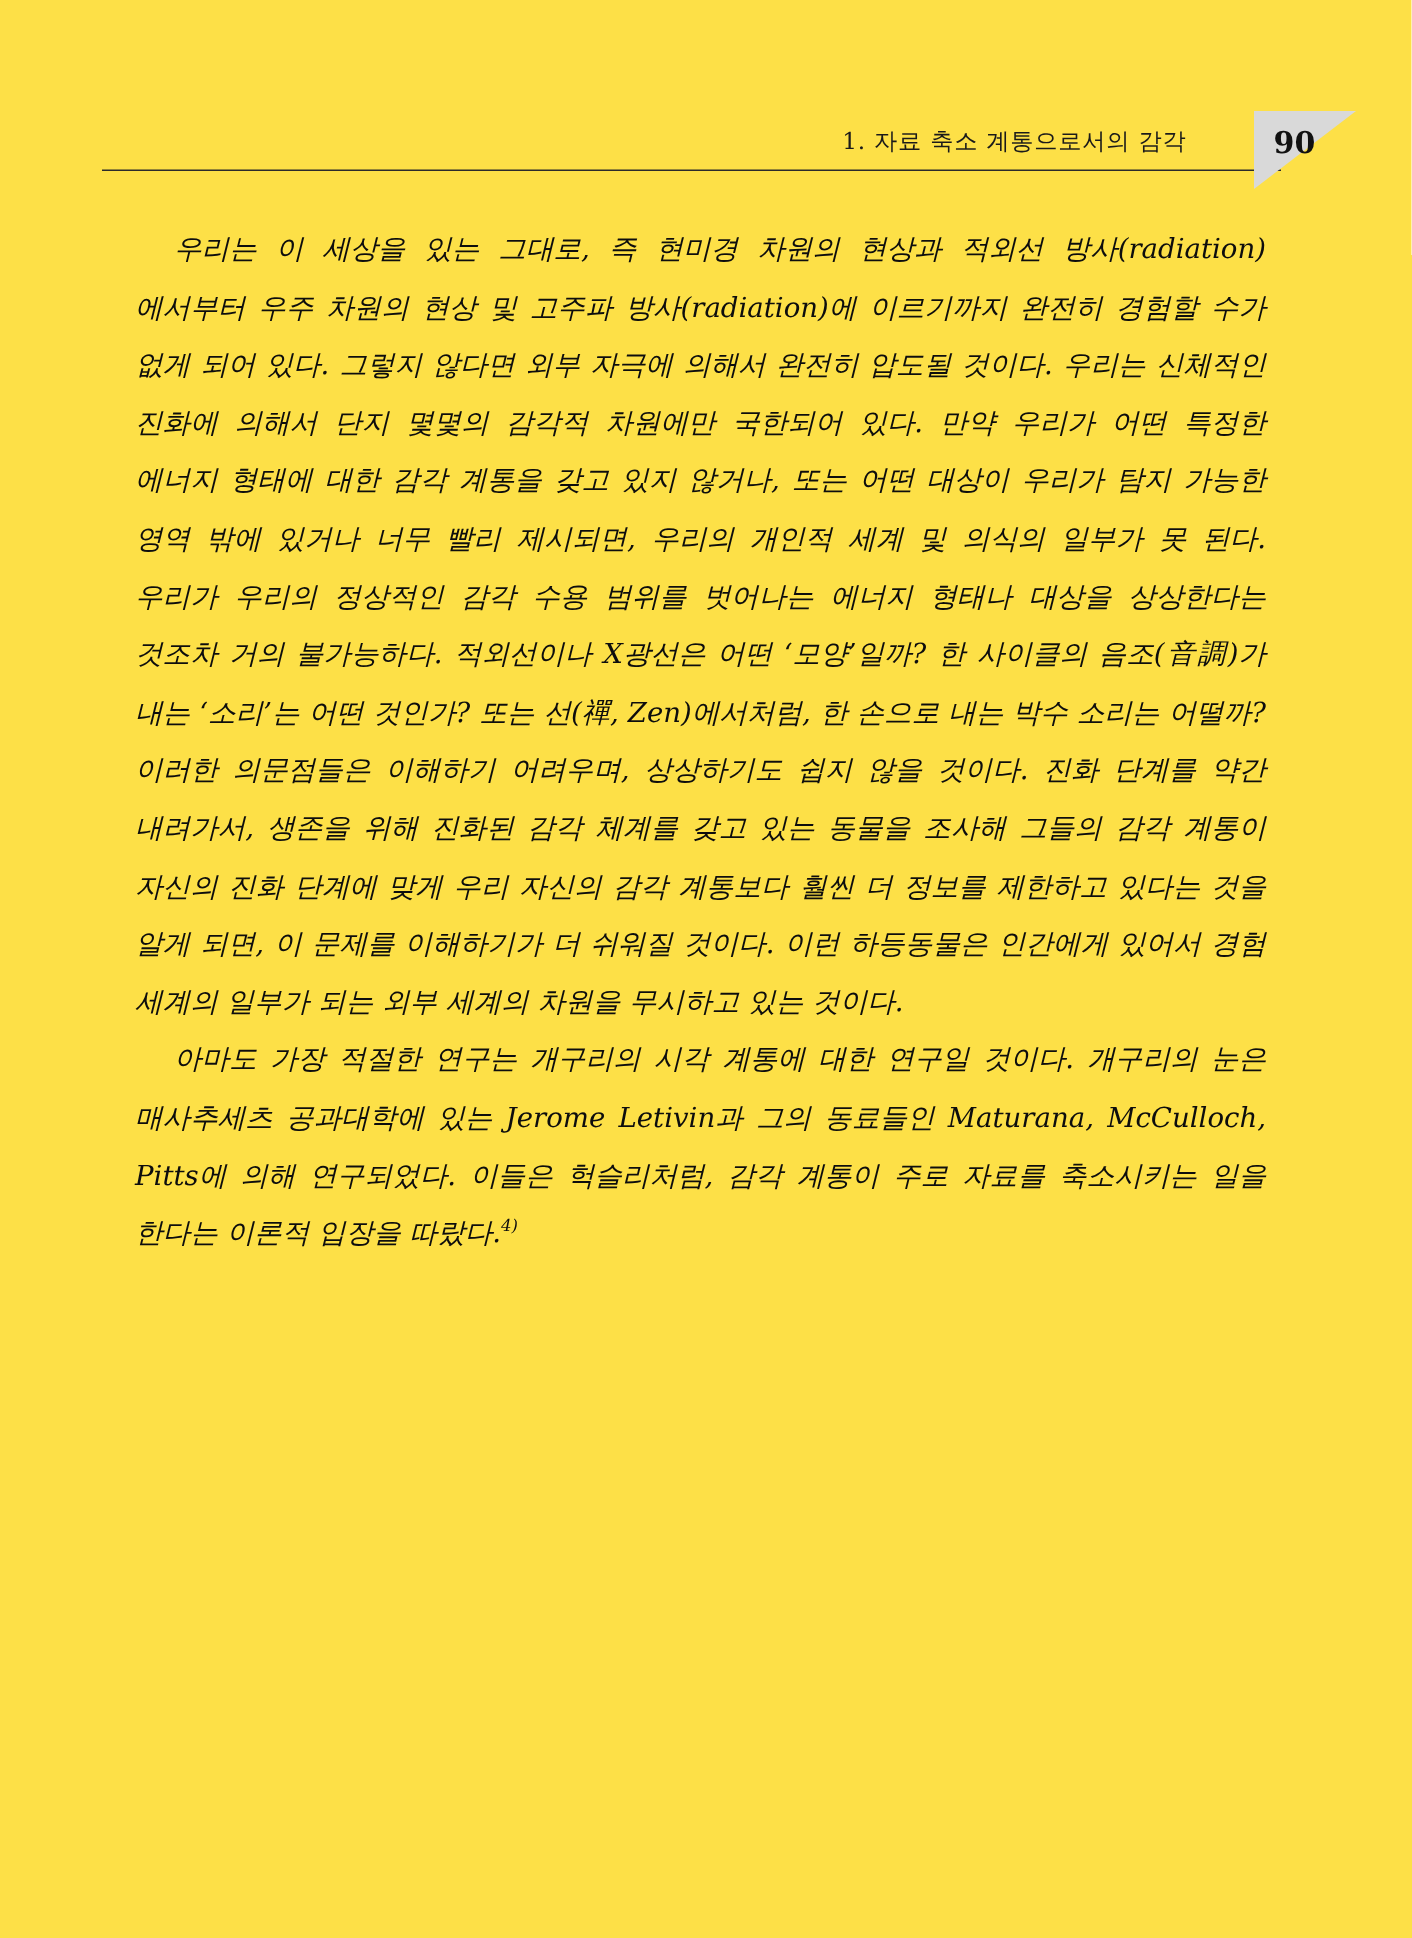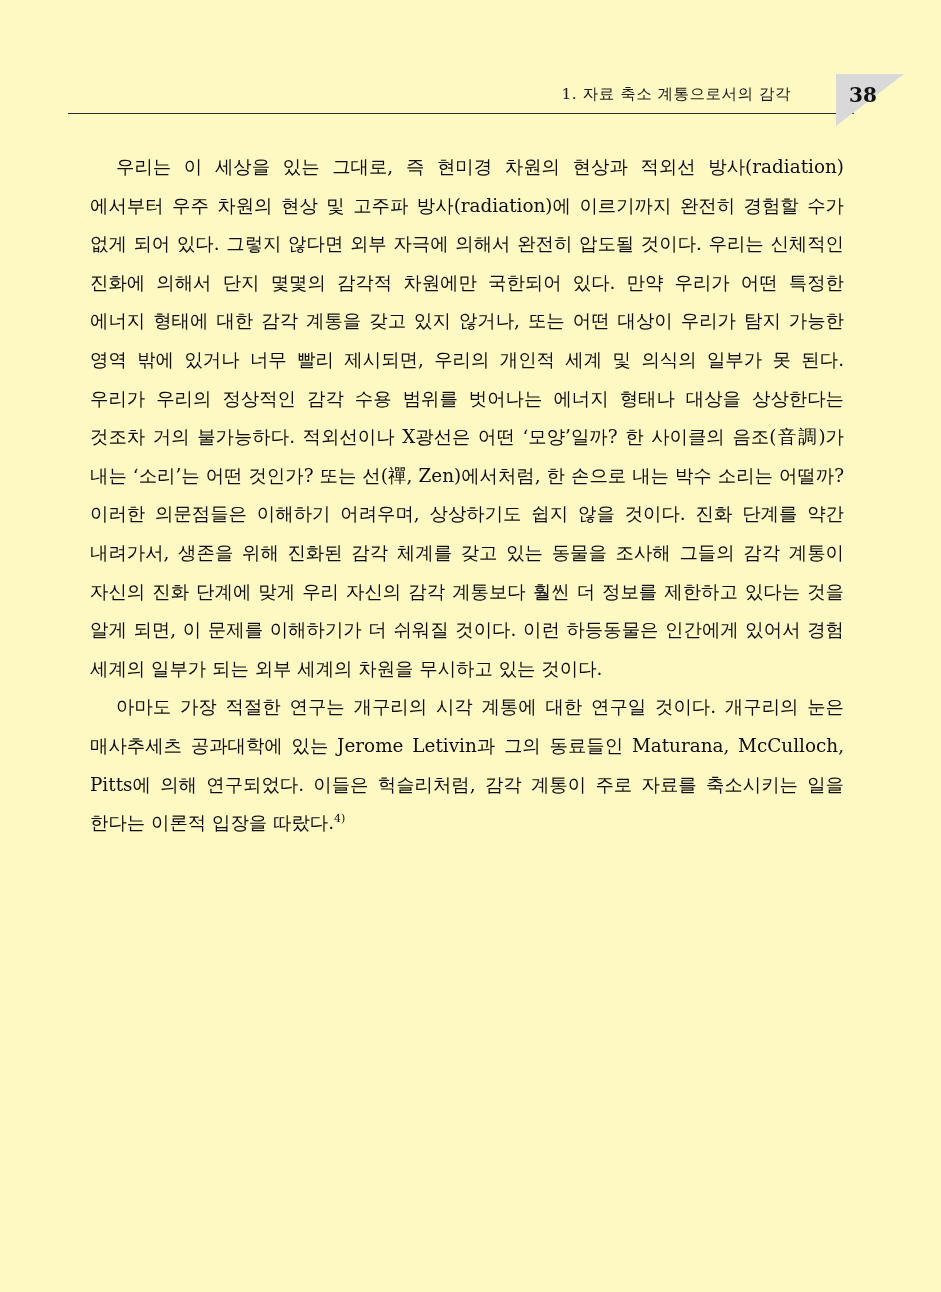--- a/index.html
+++ b/index.html
@@ -7,21 +7,21 @@
     padding: 0;
     background: #ffffff;
   }
   body {
     font-family: "DejaVu Serif", serif;
   }
   .page {
     position: relative;
     width: 941px;
     height: 1292px;
-    background: #fef9c3;
+    background: #fde047;
     overflow: hidden;
   }
 
   
   .header {
     position: absolute;
     left: 0;
     top: 84px;
     width: 941px;
     height: 40px;
@@ -82,20 +82,21 @@
   .para {
     margin: 0 0 0 0;
     font-size: 18.4px;
     line-height: 38.6px;
     color: #0d0d0d;
     text-align: justify;
     text-justify: inter-character;
     text-indent: 26px;
     font-family: "DejaVu Serif", serif;
     word-break: keep-all;
+    font-style: italic;
   }
   .para + .para {
     margin-top: 0;
   }
   .para sup {
     font-size: 11px;
     vertical-align: super;
     line-height: 0;
   }
 </style>
@@ -104,21 +105,21 @@
 
 <div class="page">
 
   <div class="header">
     <div class="header-title">1. 자료 축소 계통으로서의 감각</div>
     <div class="header-rule"></div>
   </div>
 
   <div class="page-number-box">
     <div class="corner"></div>
-    <div class="page-number">38</div>
+    <div class="page-number">90</div>
   </div>
 
   <div class="body-text">
     <p class="para">우리는 이 세상을 있는 그대로, 즉 현미경 차원의 현상과 적외선 방사(radiation)에서부터 우주 차원의 현상 및 고주파 방사(radiation)에 이르기까지 완전히 경험할 수가 없게 되어 있다. 그렇지 않다면 외부 자극에 의해서 완전히 압도될 것이다. 우리는 신체적인 진화에 의해서 단지 몇몇의 감각적 차원에만 국한되어 있다. 만약 우리가 어떤 특정한 에너지 형태에 대한 감각 계통을 갖고 있지 않거나, 또는 어떤 대상이 우리가 탐지 가능한 영역 밖에 있거나 너무 빨리 제시되면, 우리의 개인적 세계 및 의식의 일부가 못 된다. 우리가 우리의 정상적인 감각 수용 범위를 벗어나는 에너지 형태나 대상을 상상한다는 것조차 거의 불가능하다. 적외선이나 X광선은 어떤 ‘모양’일까? 한 사이클의 음조(音調)가 내는 ‘소리’는 어떤 것인가? 또는 선(禪, Zen)에서처럼, 한 손으로 내는 박수 소리는 어떨까? 이러한 의문점들은 이해하기 어려우며, 상상하기도 쉽지 않을 것이다. 진화 단계를 약간 내려가서, 생존을 위해 진화된 감각 체계를 갖고 있는 동물을 조사해 그들의 감각 계통이 자신의 진화 단계에 맞게 우리 자신의 감각 계통보다 훨씬 더 정보를 제한하고 있다는 것을 알게 되면, 이 문제를 이해하기가 더 쉬워질 것이다. 이런 하등동물은 인간에게 있어서 경험 세계의 일부가 되는 외부 세계의 차원을 무시하고 있는 것이다.</p>
     <p class="para"><span>아마도 가장 적절한 연구는 개구리의 시각 계통에 대한 연구일 것이다. 개구리의 눈은 매사추세츠 공과대학에 있는 Jerome Letivin과 그의 동료들인 Maturana, McCulloch, Pitts에 의해 연구되었다. 이들은 헉슬리처럼, 감각 계통이 주로 자료를 축소시키는 일을 한다는 이론적 입장을 따랐다.</span><sup>4)</sup></p>
   </div>
 
 </div>
 
 </body></html>

